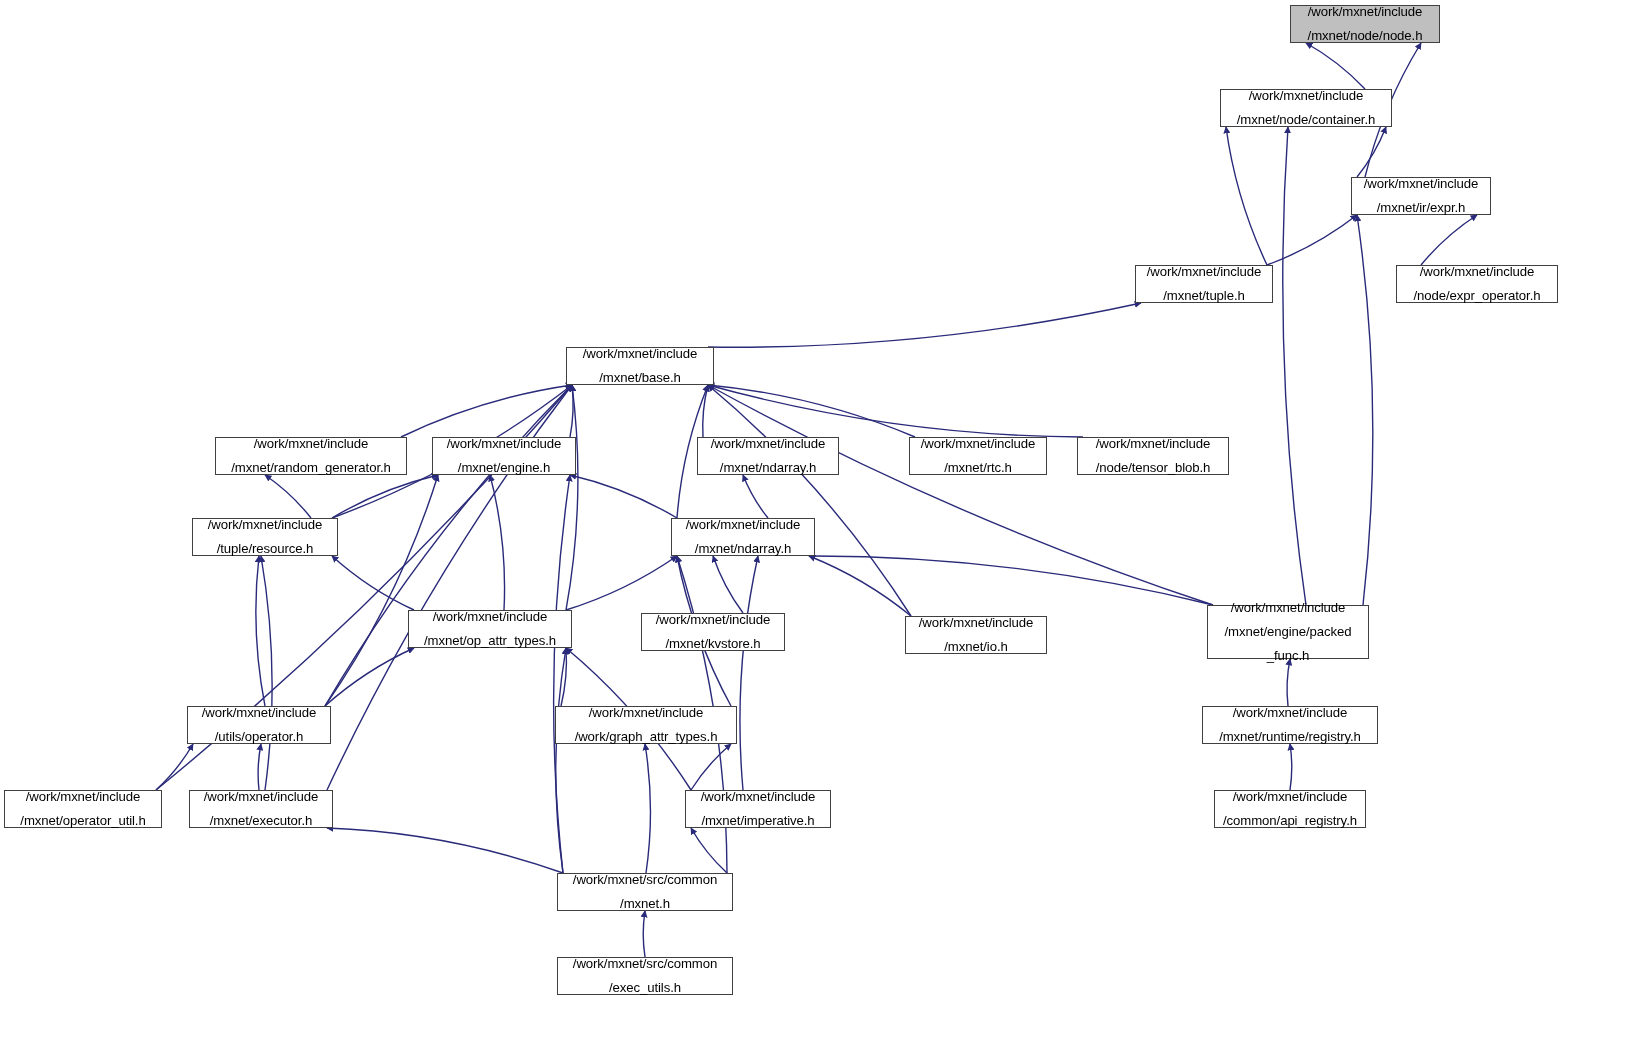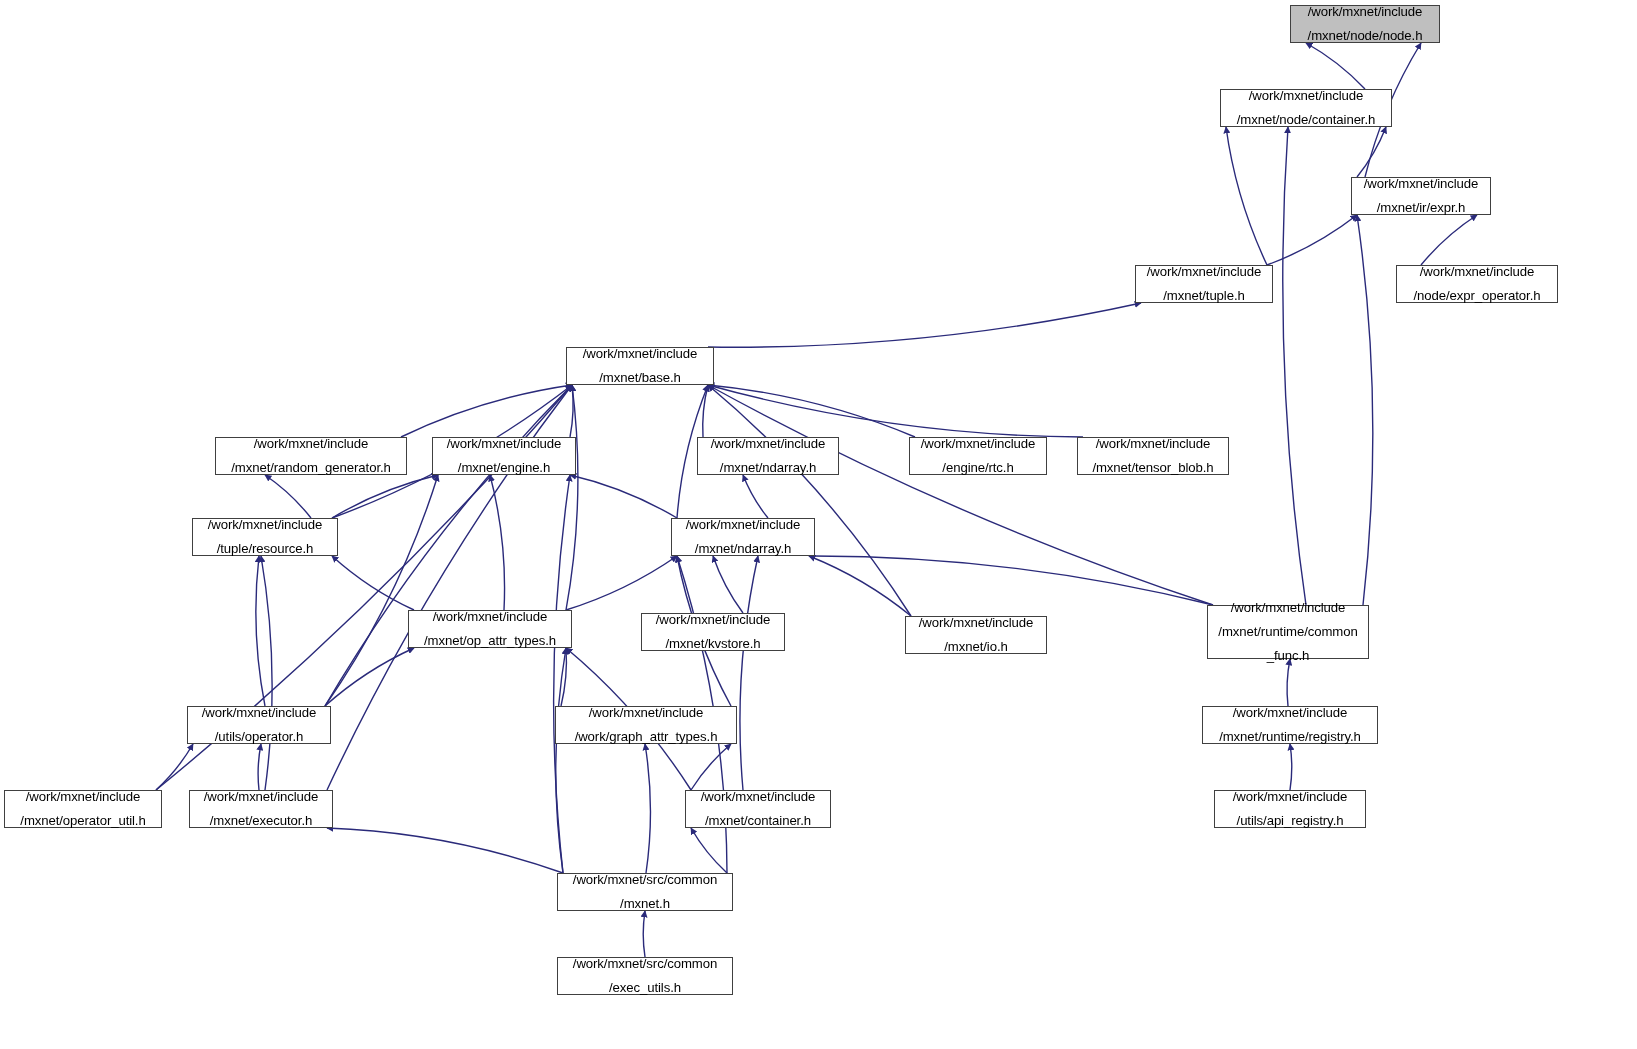--- a/index.html
+++ b/index.html
@@ -117,30 +117,30 @@
   </svg>
 <div class="node highlight" style="left: 1290px; top: 5px; width: 150px; height: 38px;"><span class="line">/work/mxnet/include</span><span class="line">/mxnet/node/node.h</span></div>
     <div class="node" style="left: 1220px; top: 89px; width: 172px; height: 38px;"><span class="line">/work/mxnet/include</span><span class="line">/mxnet/node/container.h</span></div>
     <div class="node" style="left: 1351px; top: 177px; width: 140px; height: 38px;"><span class="line">/work/mxnet/include</span><span class="line">/mxnet/ir/expr.h</span></div>
     <div class="node" style="left: 1135px; top: 265px; width: 138px; height: 38px;"><span class="line">/work/mxnet/include</span><span class="line">/mxnet/tuple.h</span></div>
     <div class="node" style="left: 1396px; top: 265px; width: 162px; height: 38px;"><span class="line">/work/mxnet/include</span><span class="line">/node/expr_operator.h</span></div>
     <div class="node" style="left: 566px; top: 347px; width: 148px; height: 38px;"><span class="line">/work/mxnet/include</span><span class="line">/mxnet/base.h</span></div>
     <div class="node" style="left: 215px; top: 437px; width: 192px; height: 38px;"><span class="line">/work/mxnet/include</span><span class="line">/mxnet/random_generator.h</span></div>
     <div class="node" style="left: 432px; top: 437px; width: 144px; height: 38px;"><span class="line">/work/mxnet/include</span><span class="line">/mxnet/engine.h</span></div>
     <div class="node" style="left: 697px; top: 437px; width: 142px; height: 38px;"><span class="line">/work/mxnet/include</span><span class="line">/mxnet/ndarray.h</span></div>
-    <div class="node" style="left: 909px; top: 437px; width: 138px; height: 38px;"><span class="line">/work/mxnet/include</span><span class="line">/engine/rtc.h</span></div>
-    <div class="node" style="left: 1077px; top: 437px; width: 152px; height: 38px;"><span class="line">/work/mxnet/include</span><span class="line">/mxnet/tensor_blob.h</span></div>
+    <div class="node" style="left: 909px; top: 437px; width: 138px; height: 38px;"><span class="line">/work/mxnet/include</span><span class="line">/mxnet/rtc.h</span></div>
+    <div class="node" style="left: 1077px; top: 437px; width: 152px; height: 38px;"><span class="line">/work/mxnet/include</span><span class="line">/node/tensor_blob.h</span></div>
     <div class="node" style="left: 192px; top: 518px; width: 146px; height: 38px;"><span class="line">/work/mxnet/include</span><span class="line">/tuple/resource.h</span></div>
     <div class="node" style="left: 671px; top: 518px; width: 144px; height: 38px;"><span class="line">/work/mxnet/include</span><span class="line">/mxnet/ndarray.h</span></div>
     <div class="node" style="left: 408px; top: 610px; width: 164px; height: 38px;"><span class="line">/work/mxnet/include</span><span class="line">/mxnet/op_attr_types.h</span></div>
     <div class="node" style="left: 641px; top: 613px; width: 144px; height: 38px;"><span class="line">/work/mxnet/include</span><span class="line">/mxnet/kvstore.h</span></div>
     <div class="node" style="left: 905px; top: 616px; width: 142px; height: 38px;"><span class="line">/work/mxnet/include</span><span class="line">/mxnet/io.h</span></div>
-    <div class="node" style="left: 1207px; top: 605px; width: 162px; height: 54px;"><span class="line">/work/mxnet/include</span><span class="line">/mxnet/runtime/common</span><span class="line">_func.h</span></div>
+    <div class="node" style="left: 1207px; top: 605px; width: 162px; height: 54px;"><span class="line">/work/mxnet/include</span><span class="line">/mxnet/engine/packed</span><span class="line">_func.h</span></div>
     <div class="node" style="left: 187px; top: 706px; width: 144px; height: 38px;"><span class="line">/work/mxnet/include</span><span class="line">/utils/operator.h</span></div>
     <div class="node" style="left: 555px; top: 706px; width: 182px; height: 38px;"><span class="line">/work/mxnet/include</span><span class="line">/work/graph_attr_types.h</span></div>
     <div class="node" style="left: 1202px; top: 706px; width: 176px; height: 38px;"><span class="line">/work/mxnet/include</span><span class="line">/mxnet/runtime/registry.h</span></div>
     <div class="node" style="left: 4px; top: 790px; width: 158px; height: 38px;"><span class="line">/work/mxnet/include</span><span class="line">/mxnet/operator_util.h</span></div>
     <div class="node" style="left: 189px; top: 790px; width: 144px; height: 38px;"><span class="line">/work/mxnet/include</span><span class="line">/mxnet/executor.h</span></div>
-    <div class="node" style="left: 685px; top: 790px; width: 146px; height: 38px;"><span class="line">/work/mxnet/include</span><span class="line">/mxnet/container.h</span></div>
-    <div class="node" style="left: 1214px; top: 790px; width: 152px; height: 38px;"><span class="line">/work/mxnet/include</span><span class="line">/utils/api_registry.h</span></div>
+    <div class="node" style="left: 685px; top: 790px; width: 146px; height: 38px;"><span class="line">/work/mxnet/include</span><span class="line">/mxnet/imperative.h</span></div>
+    <div class="node" style="left: 1214px; top: 790px; width: 152px; height: 38px;"><span class="line">/work/mxnet/include</span><span class="line">/common/api_registry.h</span></div>
     <div class="node" style="left: 557px; top: 873px; width: 176px; height: 38px;"><span class="line">/work/mxnet/src/common</span><span class="line">/mxnet.h</span></div>
     <div class="node" style="left: 557px; top: 957px; width: 176px; height: 38px;"><span class="line">/work/mxnet/src/common</span><span class="line">/exec_utils.h</span></div>
   </div>
 
 </body></html>

